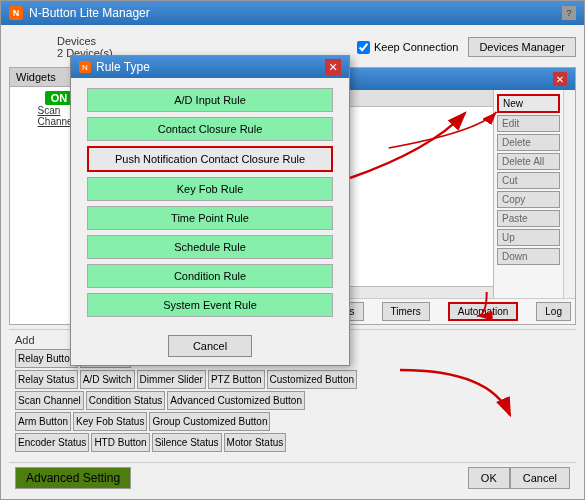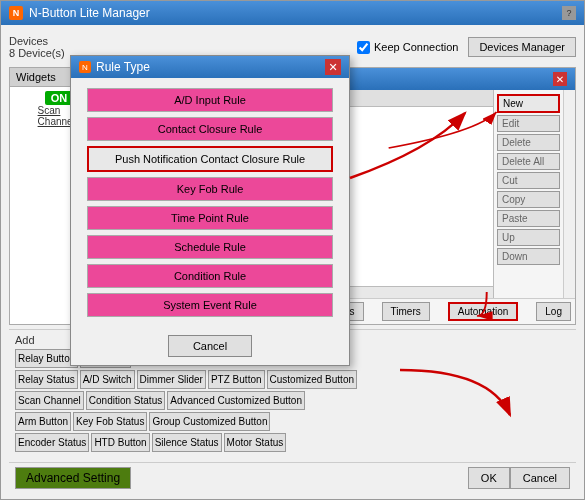--- a/index.html
+++ b/index.html
@@ -79,20 +79,21 @@
       gap: 4px;
       overflow: hidden;
     }
 
     
     .devices-row {
       display: flex;
       align-items: center;
       justify-content: space-between;
       padding: 4px 0;
+      margin-left: 48px;
     }
 
     .devices-label {
       font-size: 11px;
       color: #333;
     }
 
     .devices-right {
       display: flex;
       align-items: center;
@@ -402,21 +403,21 @@
 
     .dialog-body {
       padding: 10px 16px;
       display: flex;
       flex-direction: column;
       gap: 5px;
     }
 
     .rule-btn {
       padding: 5px 10px;
-      background: #ec4899;
+      background: #86efac;
       border: 1px solid #aaa;
       cursor: pointer;
       font-size: 11px;
       text-align: center;
       width: 100%;
     }
 
     .rule-btn.selected {
       border: 2px solid #cc0000;
       background: #e8e8e8;
@@ -521,21 +522,21 @@
     <div class="title-bar-controls">
       <button class="title-btn">?</button>
     </div>
   </div>
 
   <div class="content-area">
 
     <div class="devices-row">
       <div>
         <div class="devices-label">Devices</div>
-        <div class="devices-label">8 Device(s)</div>
+        <div class="devices-label">2 Device(s)</div>
       </div>
       <div class="devices-right">
         <label class="keep-connection">
           <input type="checkbox" checked="" style="">
           <span>Keep Connection</span>
         </label>
         <button class="btn-devices-manager">Devices Manager</button>
       </div>
     </div>
 

